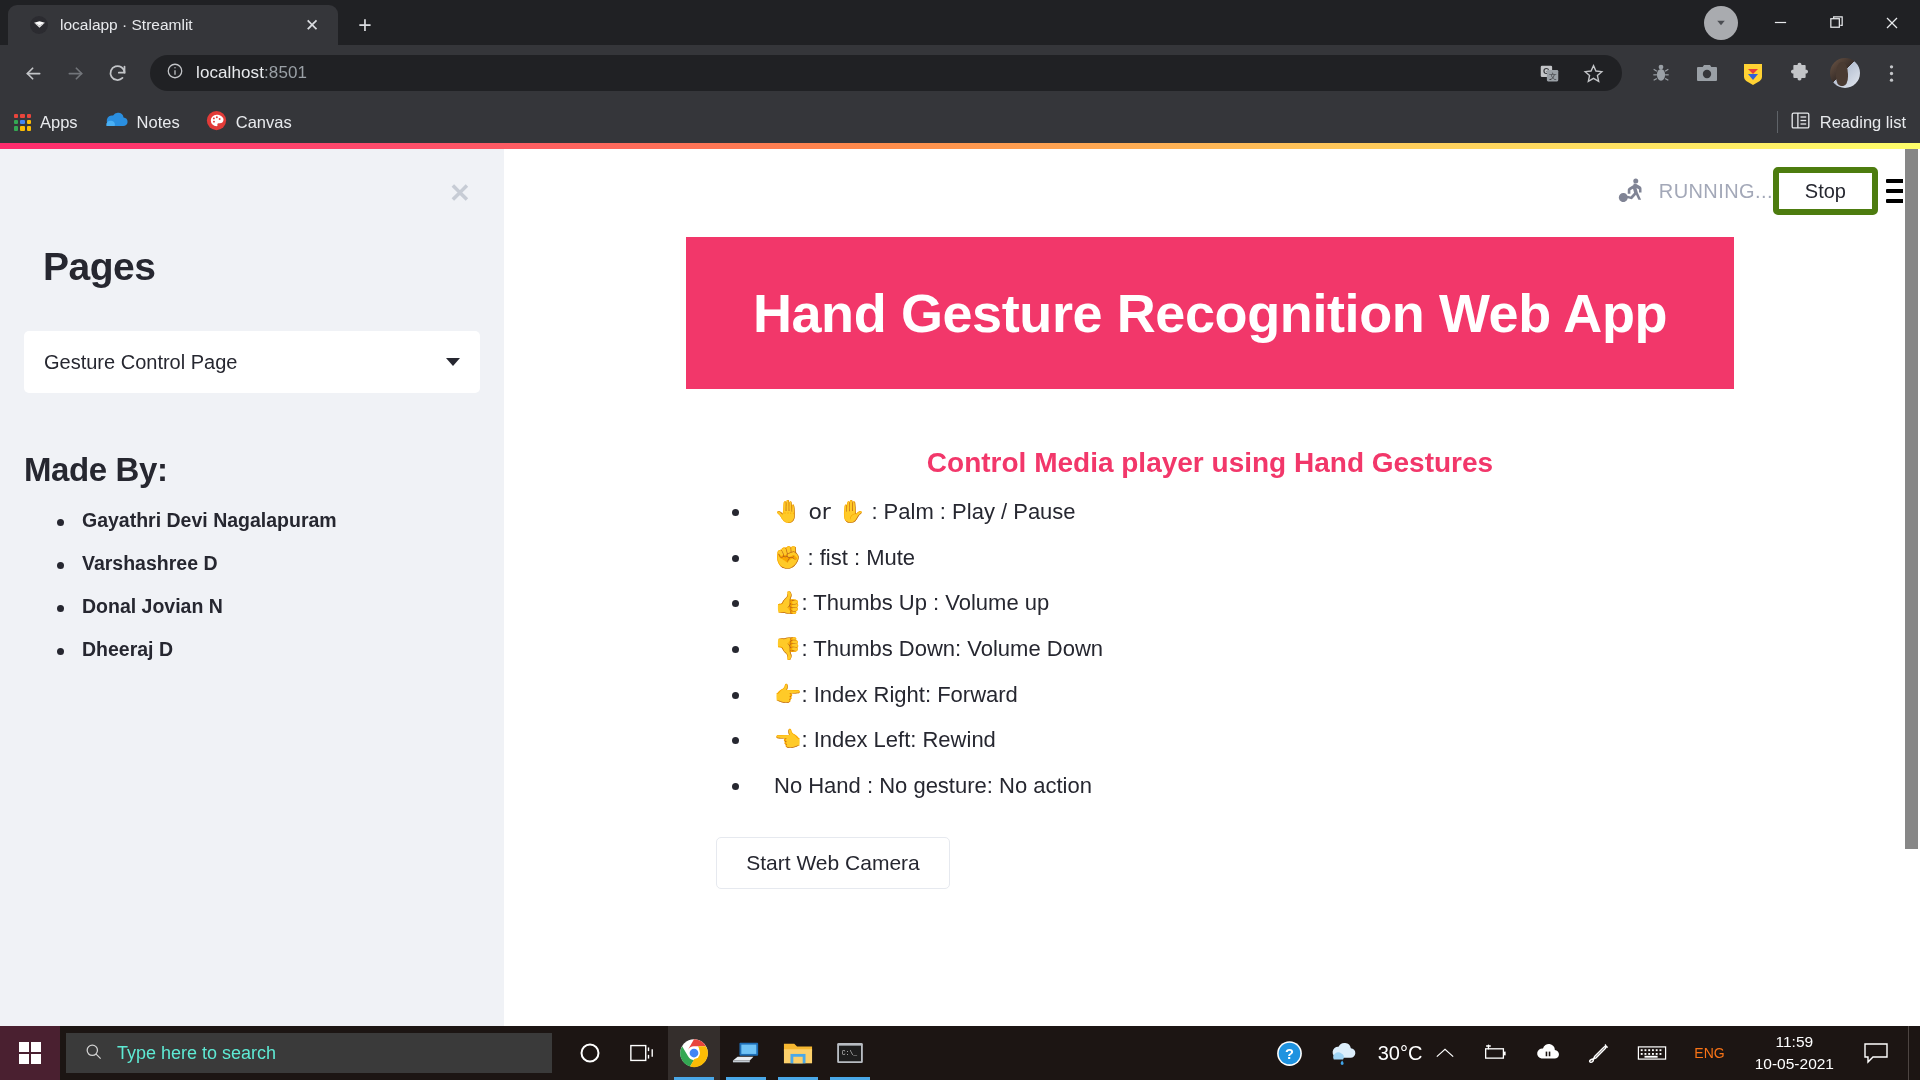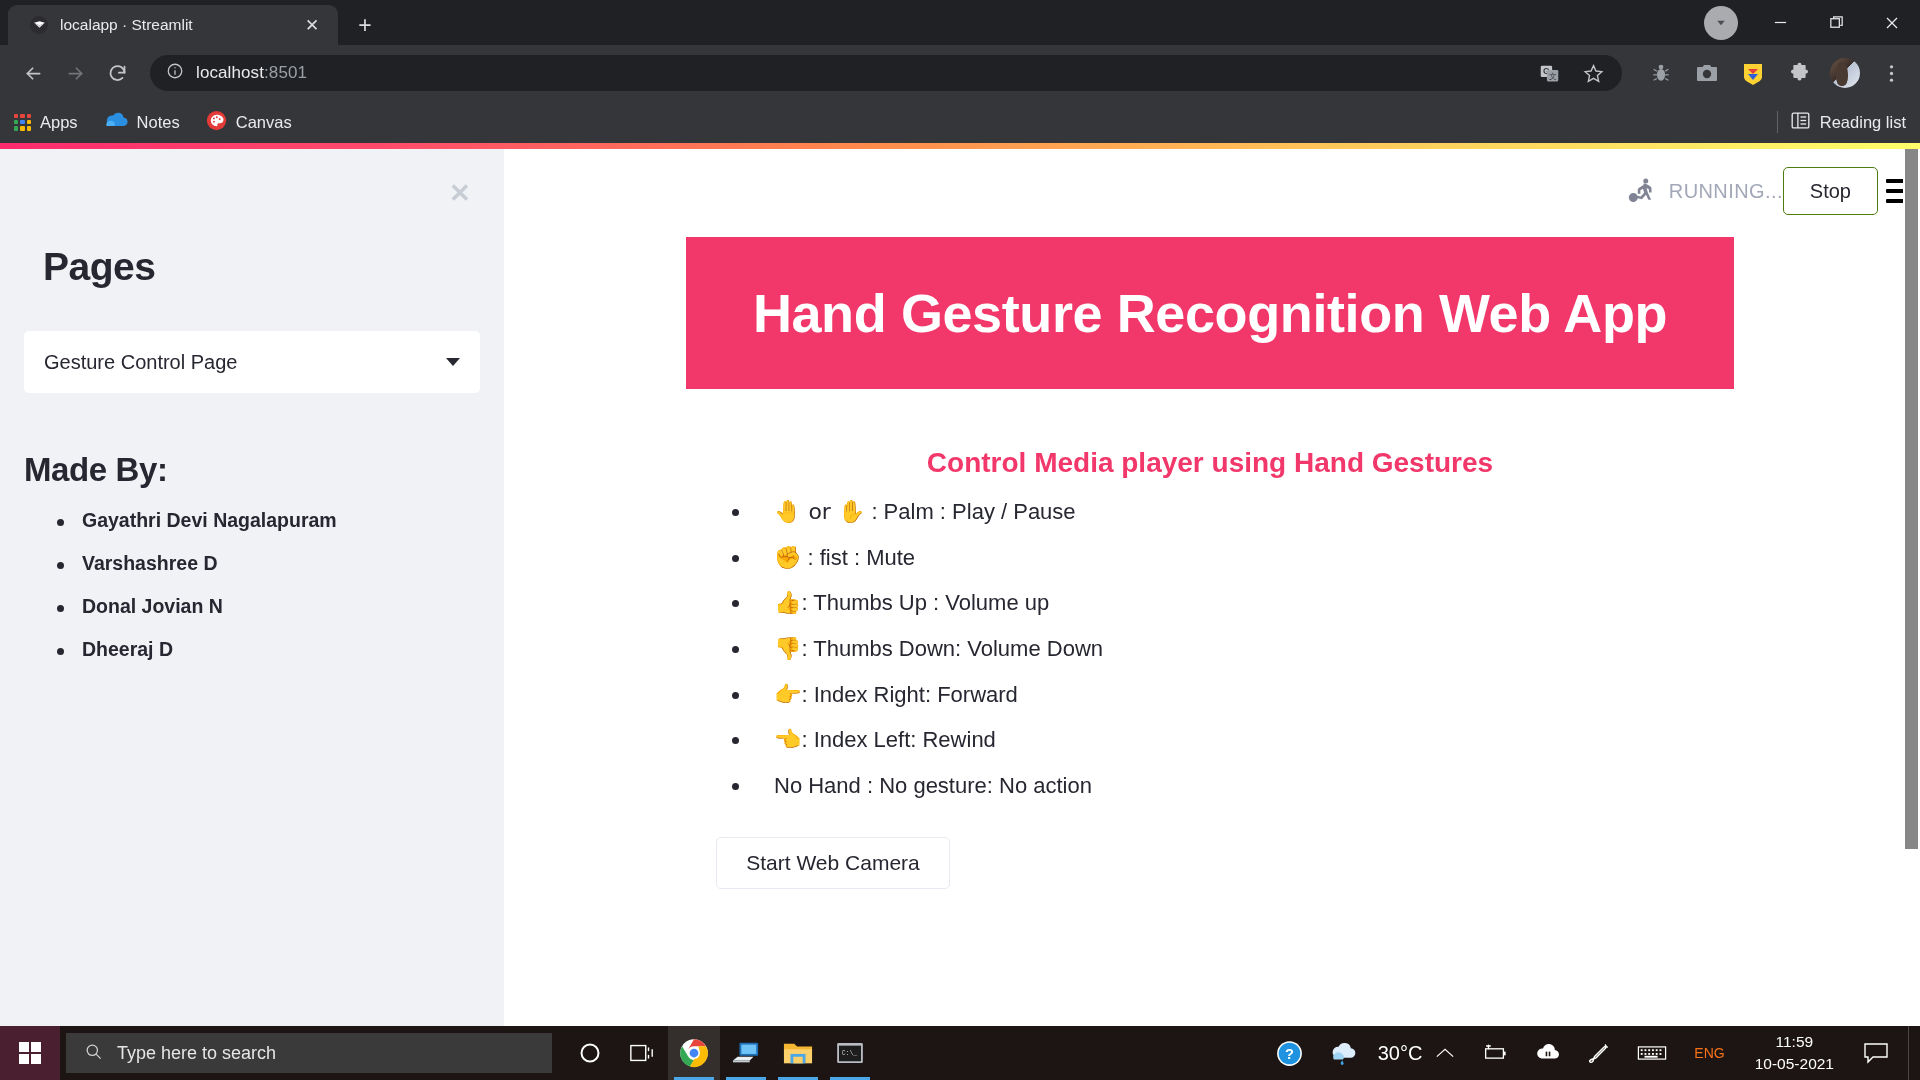--- a/index.html
+++ b/index.html
@@ -157,21 +157,21 @@
   .mainwrap { flex: 1; position: relative; overflow: hidden; background: #fff; }
 
   .app-header {
     position: absolute; top: 0; right: 0; height: 84px;
     display: flex; align-items: center; gap: 0; 
   }
   .run-status { display: flex; align-items: center; gap: 12px; }
   .run-icon { width: 30px; height: 30px; color: #808495; }
   .run-text { color: #a3a8b8; font-size: 20px; letter-spacing: .4px; }
   .stop-btn {
-    border: 1px solid #4d7c0f; border-radius: 5px;
+    border: 6px solid #4d7c0f; border-radius: 5px;
     height: 48px; padding: 0 26px;
     display: flex; align-items: center; justify-content: center;
     color: #262730; font-size: 20px; background: #fff;
   }
   .hamburger { width: 34px; display: flex; flex-direction: column; gap: 6px; margin-left: 8px; }
   .hamburger i { display: block; height: 4px; background: #000; border-radius: 1px; }
 
   .content { padding: 88px 0 0 182px; width: 1070px; }
 
   .title-banner {
@@ -225,21 +225,21 @@
     width: 60px; height: 54px; background: #4a2030;
     display: flex; align-items: center; justify-content: center;
   }
   .win-logo { width: 22px; height: 22px; display: grid; grid-template-columns: 1fr 1fr; grid-template-rows: 1fr 1fr; gap: 2.5px; }
   .win-logo i { background: #fff; display: block; }
   .tb-search {
     width: 486px; height: 40px; background: #3a3a3a;
     display: flex; align-items: center; gap: 14px; padding: 0 18px;
     margin-left: 6px;
   }
-  .tb-search-text { color: #e5e5e5; font-size: 18px; }
+  .tb-search-text { color: #5eead4; font-size: 18px; }
   .tb-apps { display: flex; align-items: center; margin-left: 12px; }
   .tb-app {
     width: 52px; height: 54px; position: relative;
     display: flex; align-items: center; justify-content: center;
   }
   .tb-app.active { background: rgba(255,255,255,.11); }
   .tb-app.active::after, .tb-app.open::after {
     content: ""; position: absolute; bottom: 0; left: 6px; right: 6px;
     height: 3px; background: #4aa8e8;
   }

